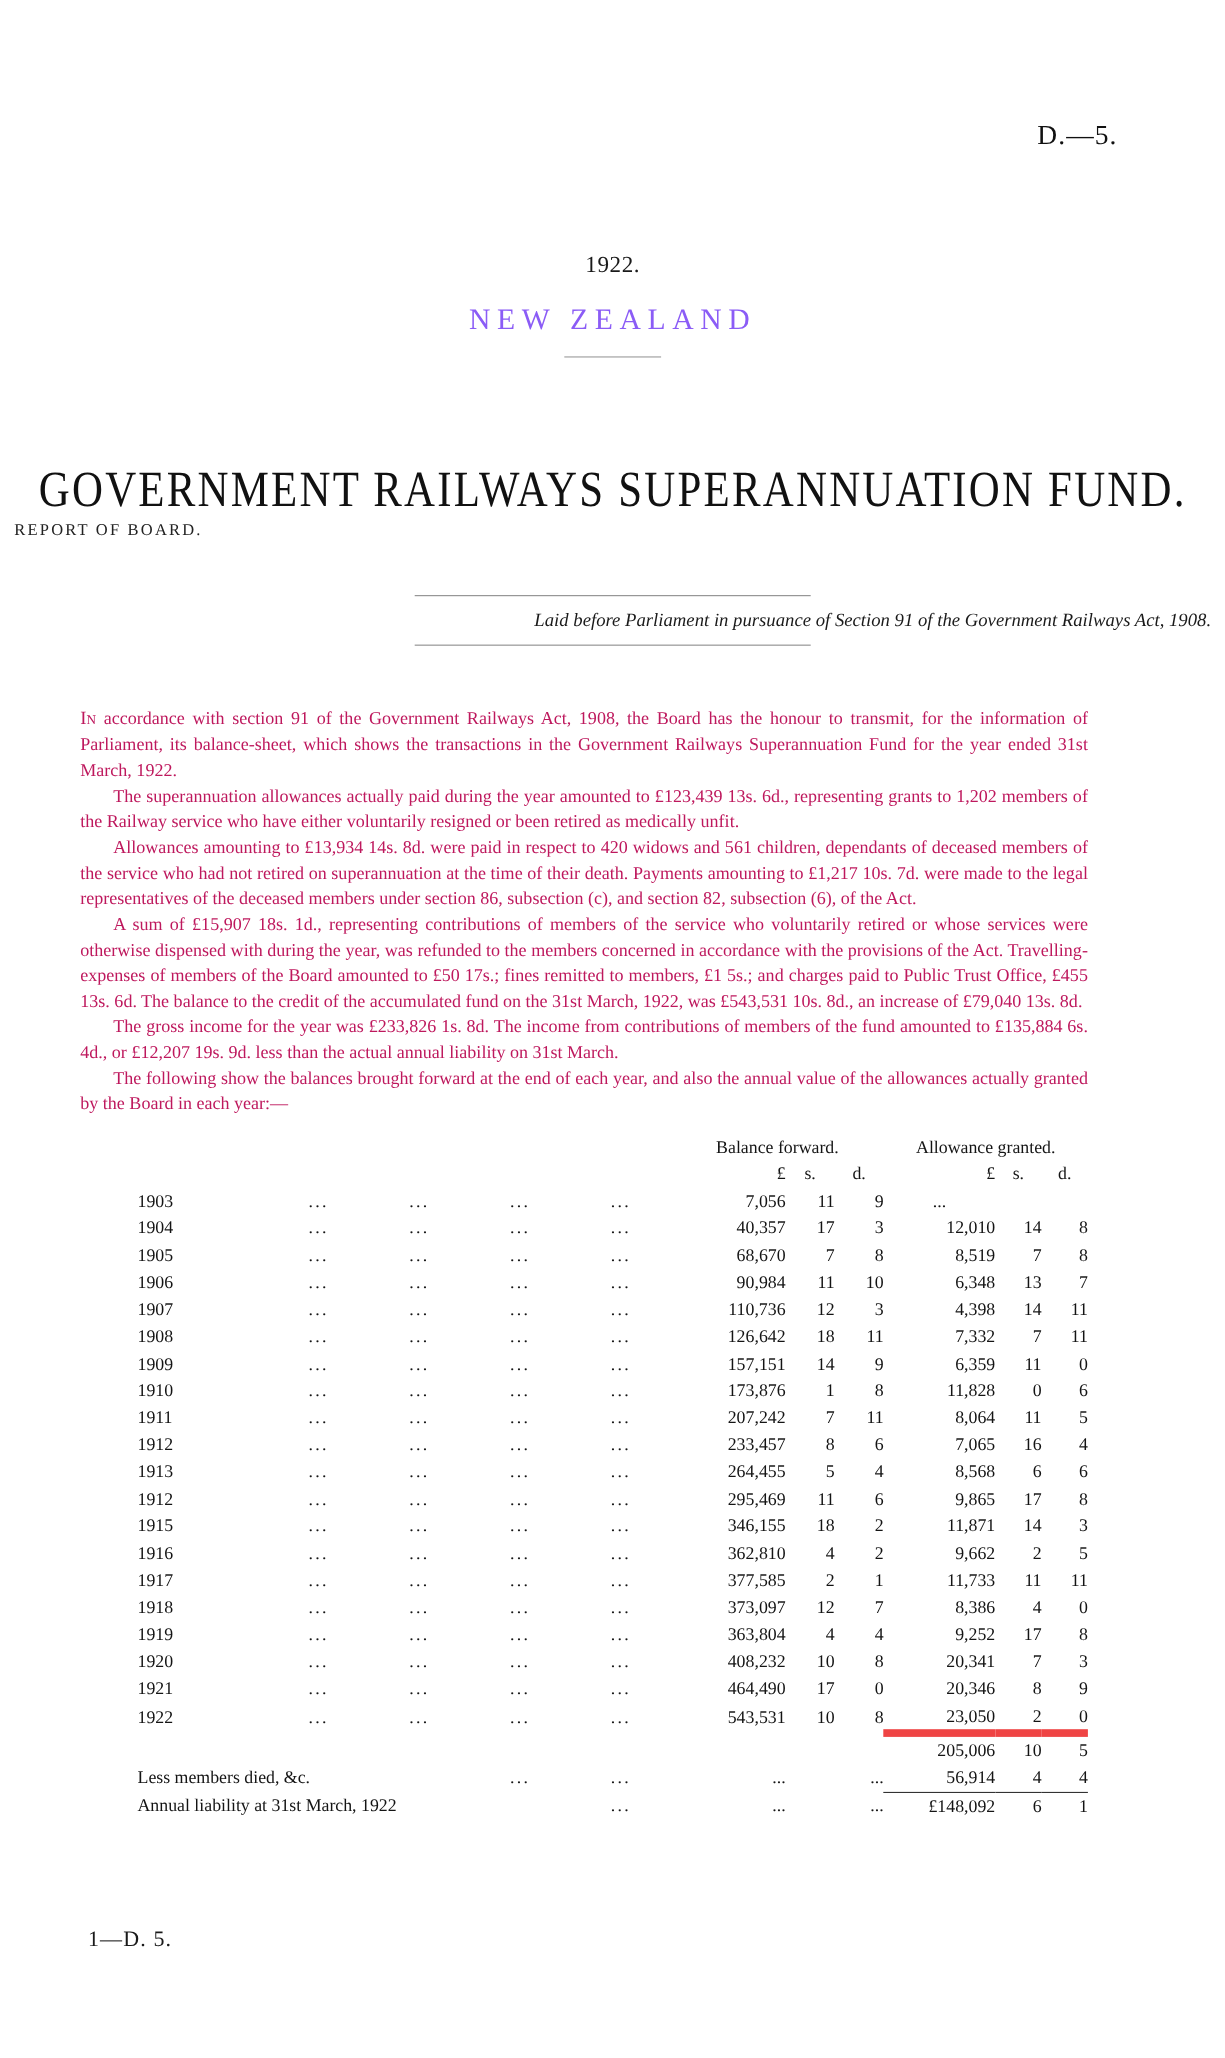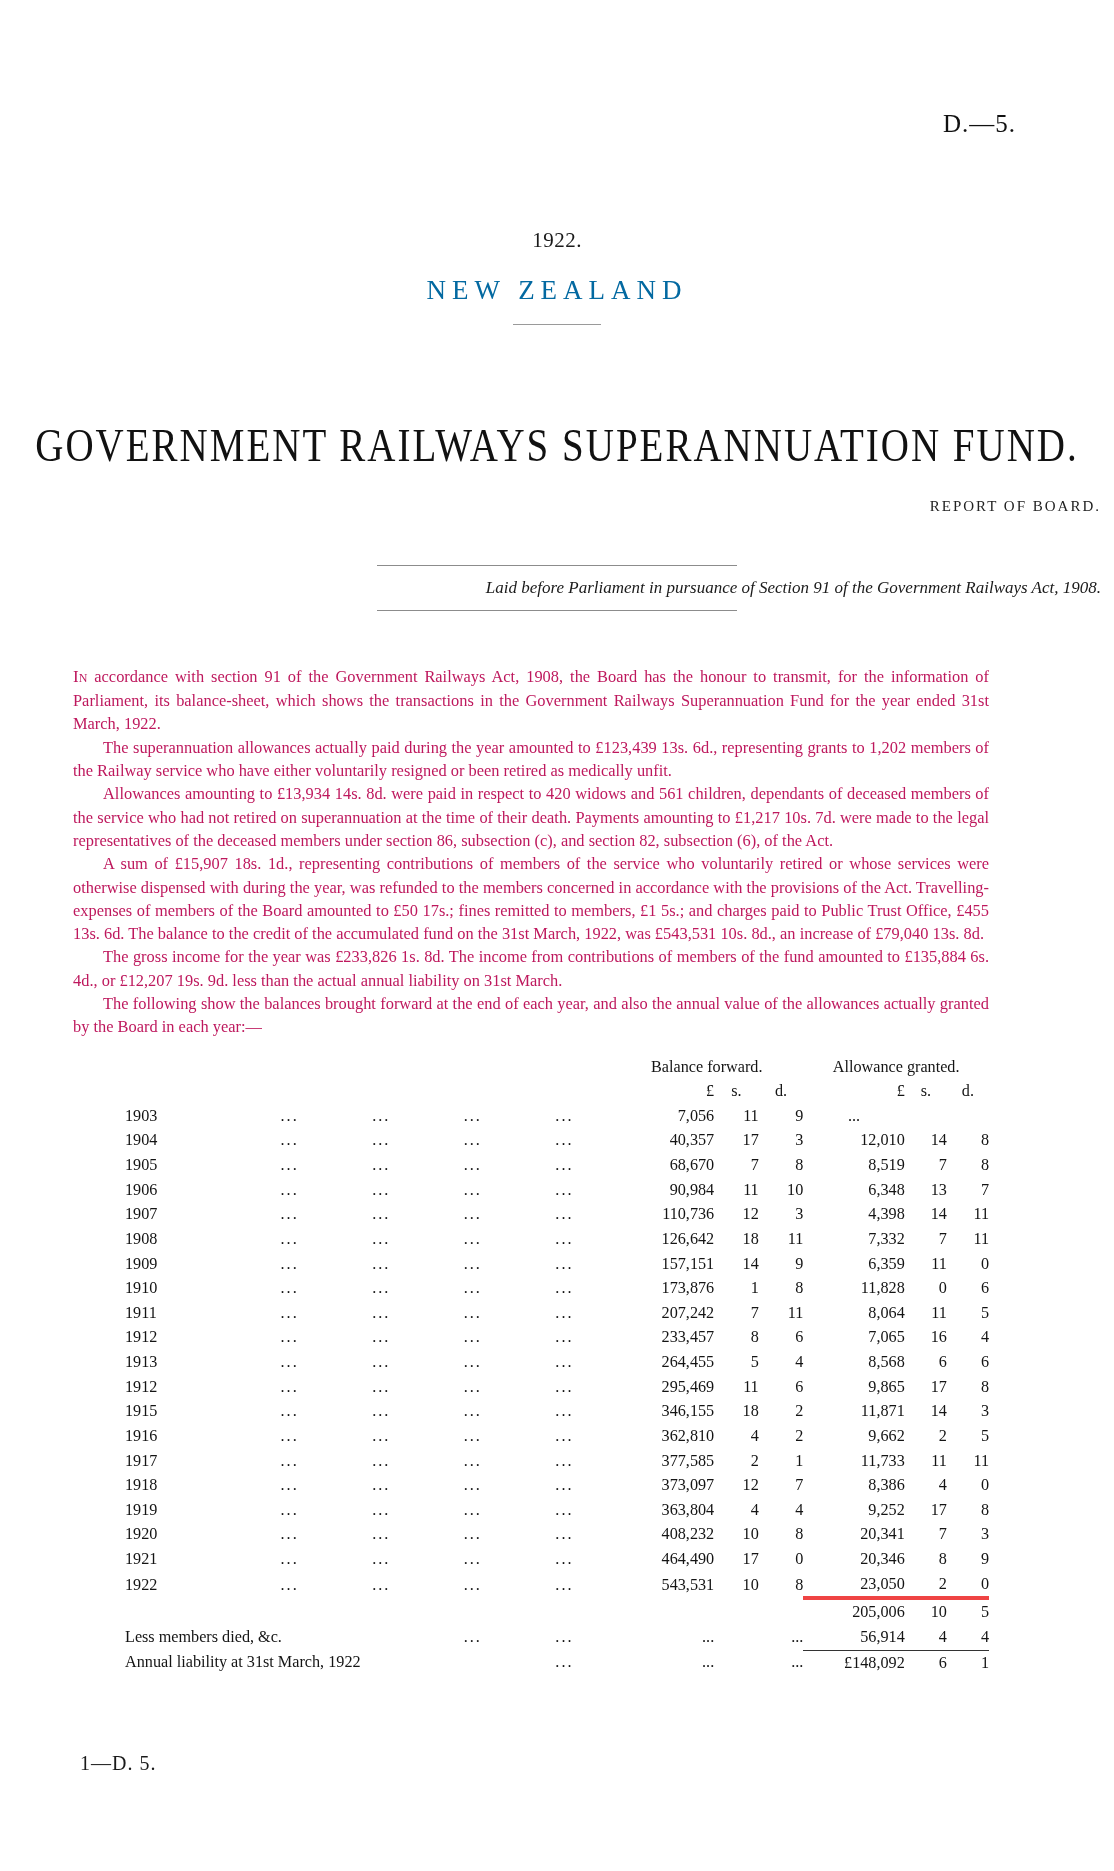--- a/index.html
+++ b/index.html
@@ -33,44 +33,44 @@
     text-align: center;
     font-size: 21px;
     margin-top: 215px;
     letter-spacing: 0.5px;
   }
   .country-line {
     text-align: center;
     font-size: 27px;
     letter-spacing: 6px;
     margin-top: 22px;
-    color: #0369a1;
+    color: #8b5cf6;
   }
   .short-rule {
     width: 88px;
     height: 0;
     border-top: 1px solid #9a9a9a;
     margin: 18px auto 0 auto;
   }
   .main-title {
     text-align: center;
     font-size: 39px;
     letter-spacing: 2px;
     margin-top: 94px;
     color: #111;
     font-family: "Liberation Serif", serif;
     font-weight: normal;
     transform: scaleY(1.18);
     transform-origin: center top;
   }
   .subtitle {
-    text-align: right;
+    text-align: left;
     font-size: 15px;
     letter-spacing: 2px;
-    margin-top: 34px;
+    margin-top: 10px;
     color: #222;
   }
   .rule-block {
     margin-top: 50px;
     text-align: center;
   }
   .rule-long {
     width: 360px;
     height: 0;
     border-top: 1px solid #8c8c8c;
@@ -143,21 +143,21 @@
   .col-a-pounds { text-align: right; width: 82px; }
   .col-a-s { text-align: right; width: 34px; }
   .col-a-d { text-align: right; width: 34px; }
   .unit-row td { font-size: 15.6px; text-align: center; }
   .unit-row .col-pounds,
   .unit-row .col-a-pounds { text-align: right; }
   .totals-row td {
     padding-top: 10px;
   }
   .rule-cell {
-    border-top: 4px solid #ef4444;
+    border-top: 7px solid #ef4444;
   }
   .less-row td {
     padding-top: 4px;
   }
   .less-label {
     text-align: left;
     padding-left: 86px;
   }
   .annual-row td {
     padding-top: 12px;

